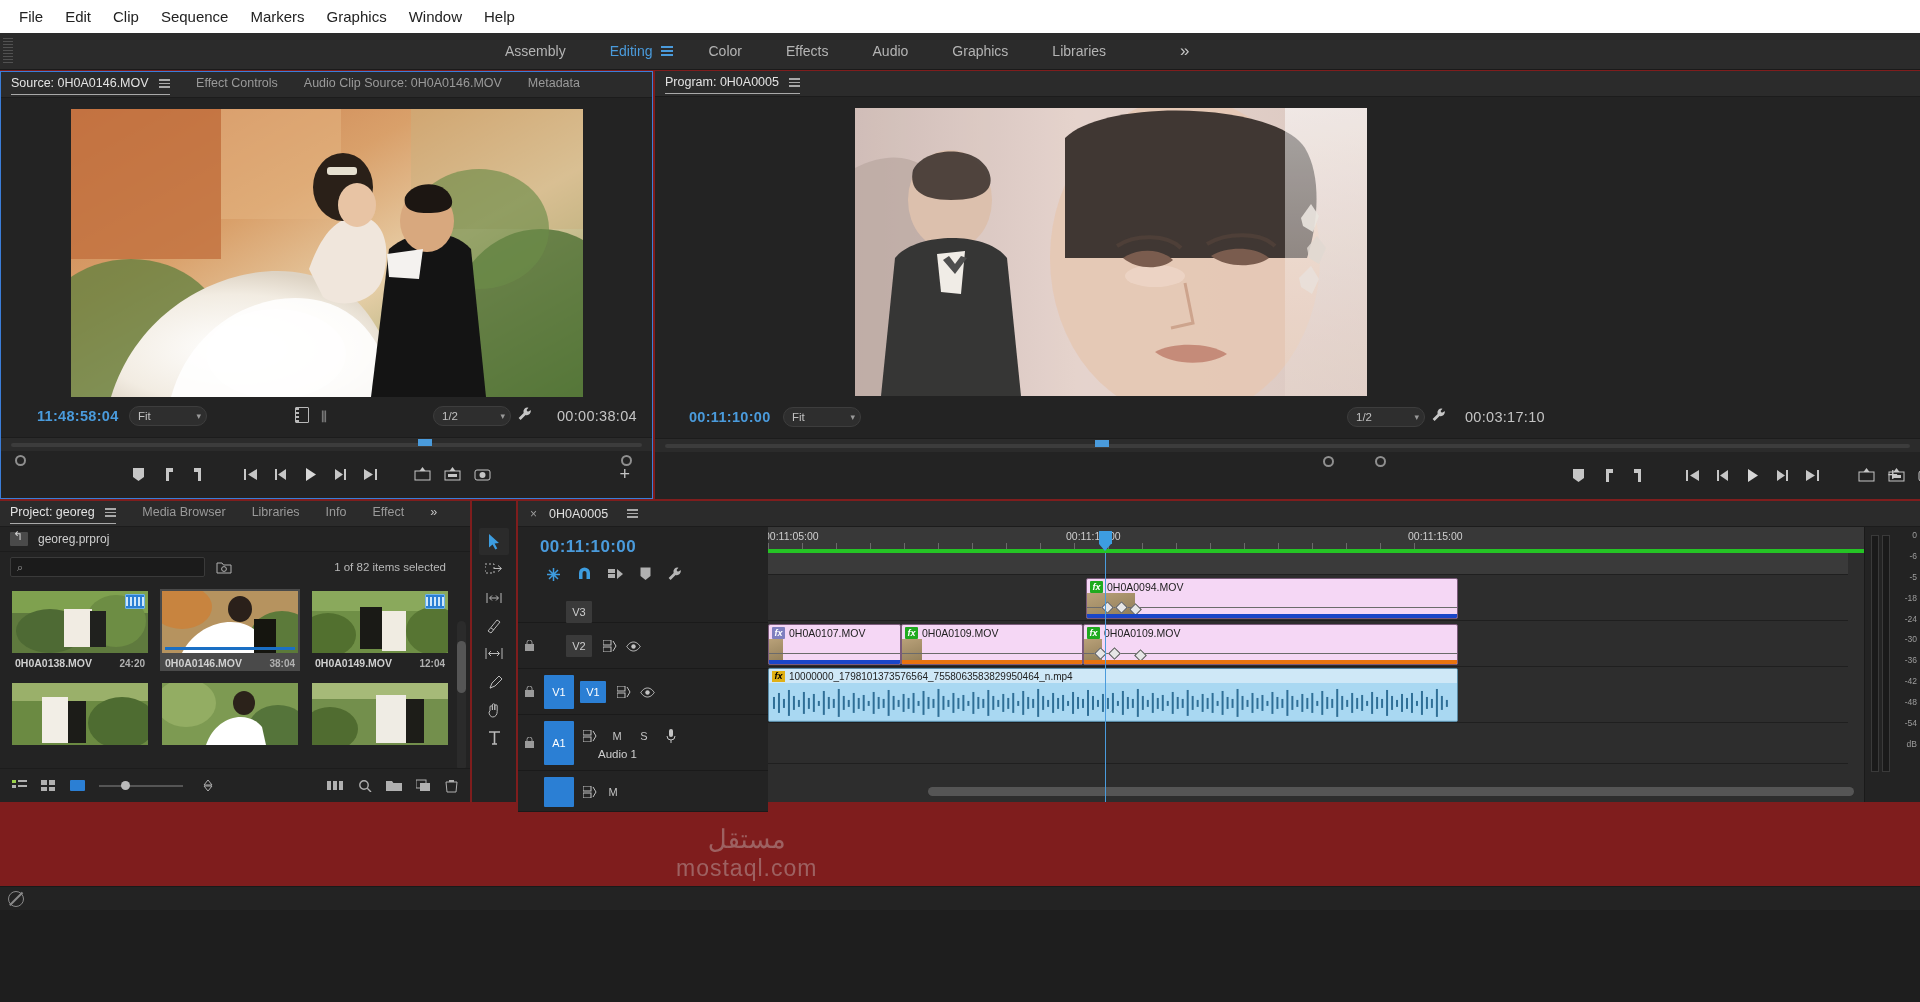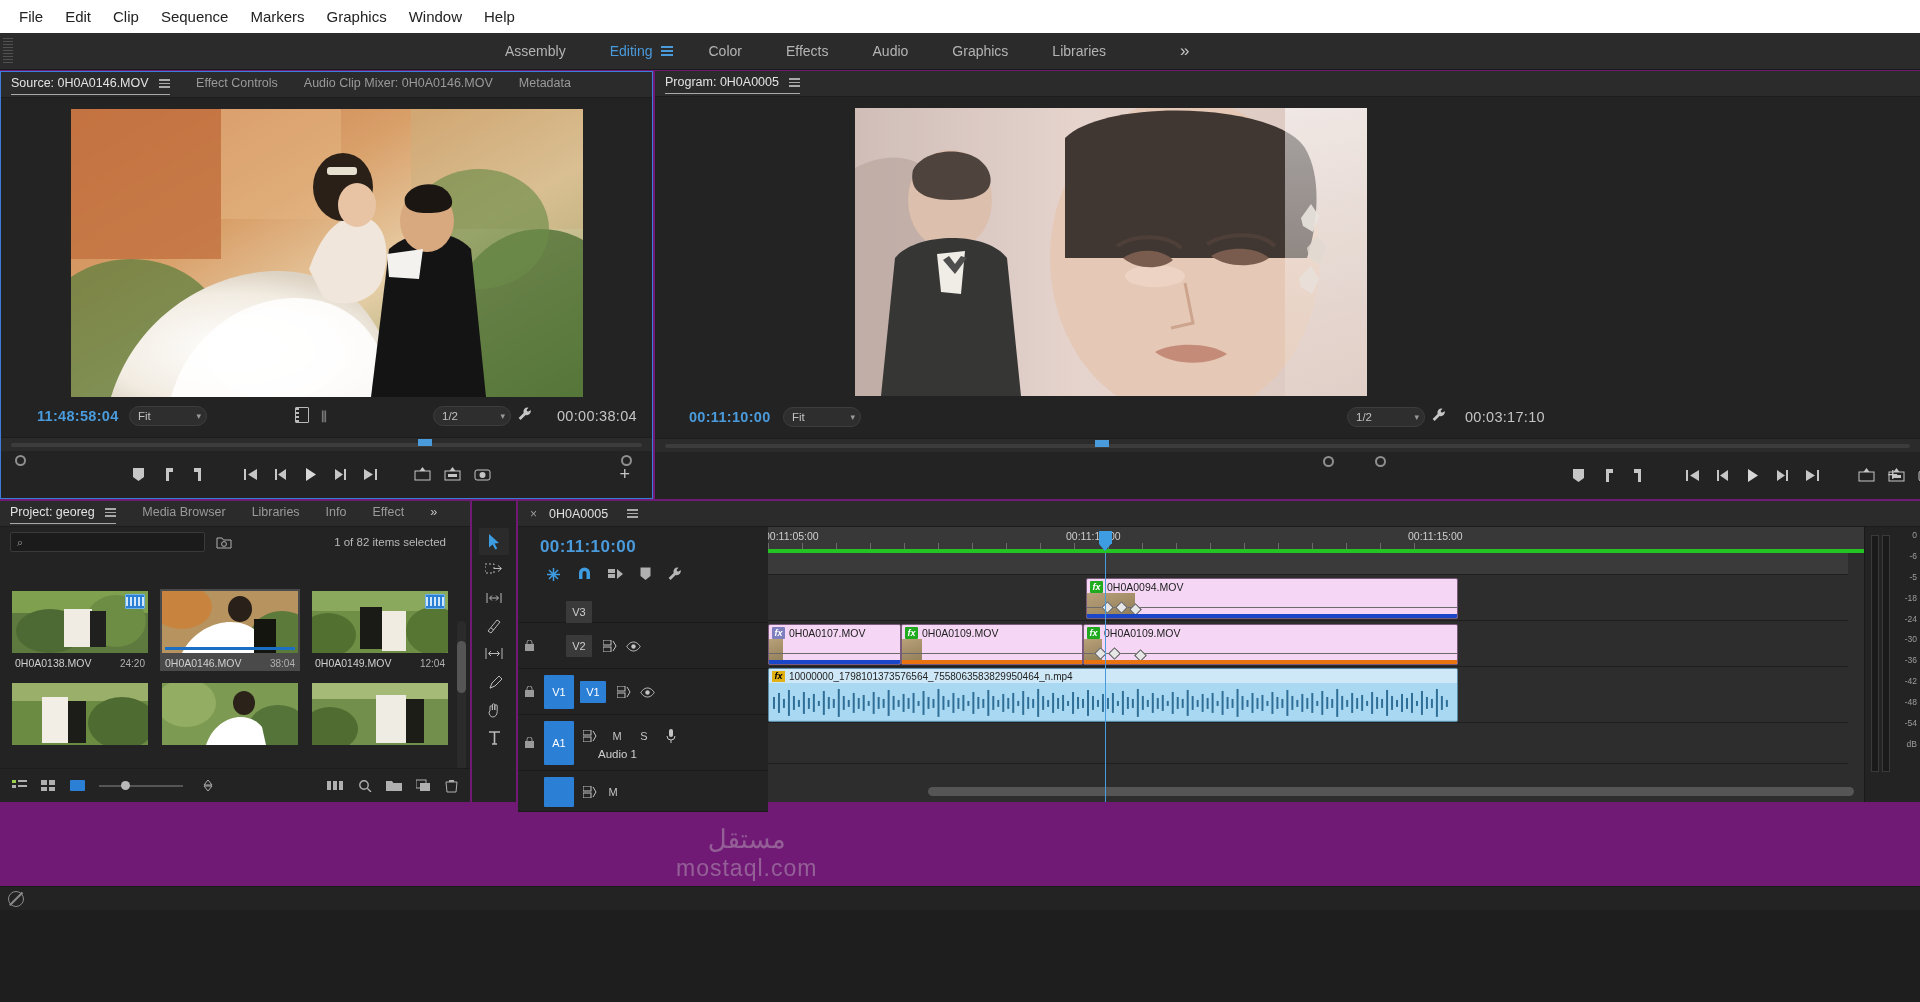--- a/index.html
+++ b/index.html
@@ -2,21 +2,21 @@
 <html><head>
 <meta charset="utf-8">
 <style>
   * { box-sizing: border-box; margin: 0; padding: 0; }
   html, body {
     width: 1920px; height: 1002px;
     background: #1e1e1e; overflow: hidden;
     font-family: "Liberation Sans", sans-serif;
     -webkit-font-smoothing: antialiased;
   }
-  .app { position: relative; width: 1920px; height: 910px; background: #701a75; }
+  .app { position: relative; width: 1920px; height: 910px; background: #7f1d1d; }
 
   
   .menubar {
     position: absolute; left: 0; top: 0; width: 1920px; height: 33px;
     background: #ffffff; display: flex; align-items: center; padding-left: 8px;
   }
   .menu-item {
     font-size: 15px; color: #222; padding: 2px 11px; cursor: default; line-height: 18px;
   }
 
@@ -97,21 +97,21 @@
   .search-box { position: relative; width: 195px; height: 20px; background: #1b1b1b;
      border: 1px solid #3a3a3a; border-radius: 2px; }
   .search-box .sico { position:absolute; left:6px; top:3px; color: #9a9a9a; font-size: 11px; }
   .search-box input { position:absolute; left: 24px; top:0; width: 160px; height: 18px;
      background: transparent; border: 0; outline: 0; color: #d0d0d0; font-size: 11px;
      font-family: "Liberation Sans", sans-serif; }
   .find-btn { width: 22px; height: 18px; display:flex; align-items:center; justify-content:center;
      color: #b0b0b0; font-size: 11px; cursor: default;}
   .sel-count { margin-left: auto; font-size: 11.5px; color: #b8b8b8; padding-right: 14px; }
 
-  .bin-area { position: absolute; left: 10px; right: 18px; top: 88px; bottom: 36px; overflow: hidden; }
+  .bin-area { position: absolute; left: 10px; right: 18px; top: 88px; bottom: 36px; overflow: hidden; font-weight: bold; }
   .bin-grid { display: flex; flex-wrap: wrap; gap: 10px 10px; }
   .bin-item { width: 140px; cursor: default; padding: 2px; }
   .bin-item.selected { background: #4a4a4a; }
   .bin-thumb { width: 136px; height: 62px; position: relative; overflow: hidden; background: #111; }
   .bin-badge { position: absolute; right: 3px; top: 3px; width: 20px; height: 15px;
      background: #2b7fd4; border: 1px solid #6fb3e8; border-radius: 1px;
      background-image: repeating-linear-gradient(to right, #cfe7fa 0 2px, #2b7fd4 2px 4px);
      background-size: 100% 70%; background-repeat: no-repeat; background-position: center; }
   .bin-scrubline { position:absolute; left: 3px; right: 3px; bottom: 3px; height: 3px; background:#1a6fc4;}
   .bin-label { display:flex; justify-content: space-between; align-items:center; padding: 4px 3px 0; }
@@ -267,21 +267,21 @@
     <div class="panel-tabbar">
       <div class="ptab active">
         <span>Source: 0H0A0146.MOV</span>
         <span class="ptab-burger">
             <i></i>
             <i></i>
             <i></i>
           </span>
       </div>
       <div class="ptab">Effect Controls</div>
-      <div class="ptab">Audio Clip Mixer: 0H0A0146.MOV</div>
+      <div class="ptab">Audio Clip Source: 0H0A0146.MOV</div>
       <div class="ptab">Metadata</div>
     </div>
 
     <div class="mon-video" style="left:70px; top:37px; width:512px; height:288px;">
       <svg width="512" height="288" viewBox="0 0 512 288">
         <defs>
           <linearGradient id="sbg" x1="0" y1="0" x2="1" y2="1">
             <stop offset="0" stop-color="#c8794a"></stop>
               <stop offset=".35" stop-color="#d9a06a"></stop>
             <stop offset=".6" stop-color="#e8cfa8"></stop>
@@ -561,20 +561,24 @@
             <i></i>
           </span>
       </div>
       <div class="ptab">Media Browser</div>
       <div class="ptab">Libraries</div>
       <div class="ptab">Info</div>
       <div class="ptab">Effect</div>
       <div class="ptab" style="margin-right:0; color:#c6c6c6;">»</div>
     </div>
 
+    <div class="proj-crumb">
+      <div class="crumb-ico"></div>
+      <div class="crumb-text">georeg.prproj</div>
+    </div>
 
     <div class="proj-search">
       <div class="search-box">
         <span class="sico">⌕</span>
         <input type="text" placeholder="" style="">
       </div>
       <div class="find-btn">
         <svg width="16" height="14" viewBox="0 0 16 14">
             <path d="M1 3h5l1.5 2H15v8H1z" fill="none" stroke="#b0b0b0"></path>
             <circle cx="8" cy="9" r="2.4" fill="none" stroke="#b0b0b0"></circle>

